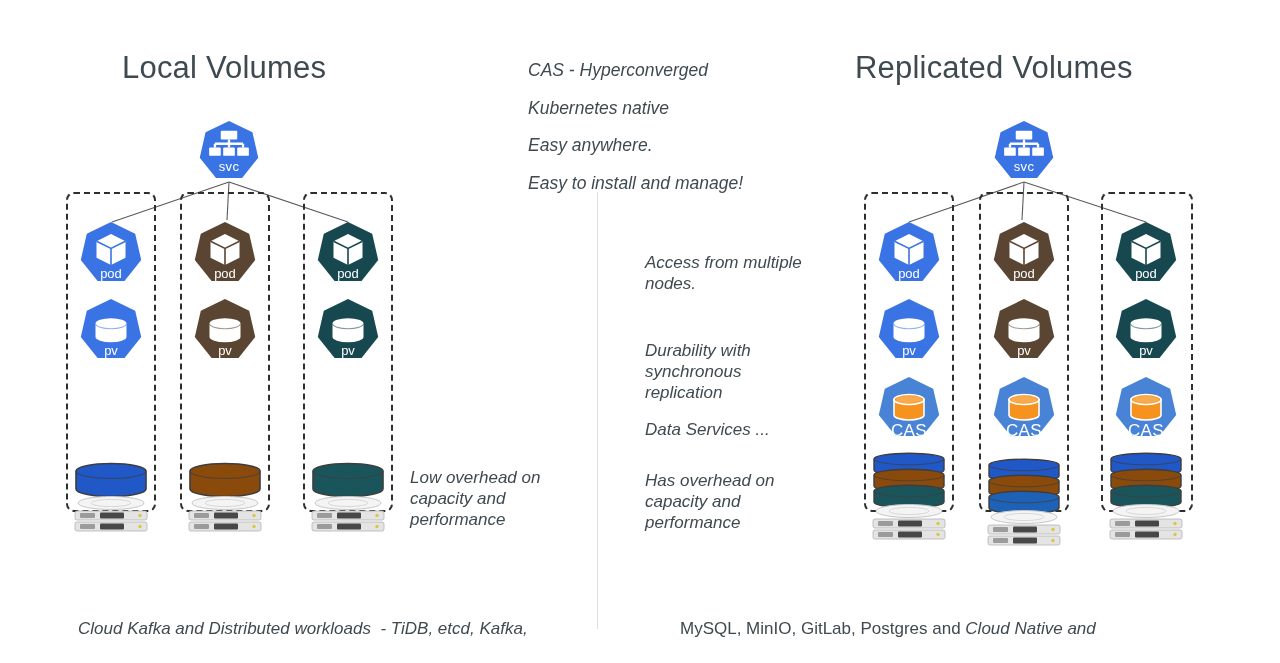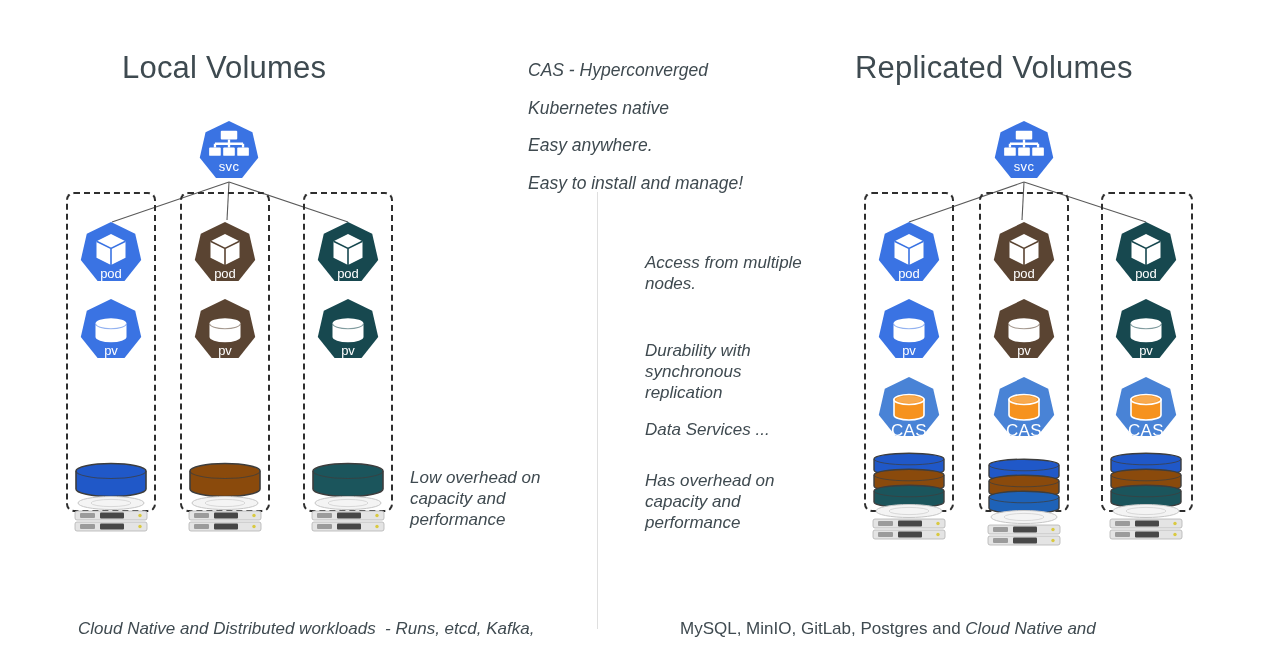--- a/index.html
+++ b/index.html
@@ -105,21 +105,21 @@
 nodes.</div>
   <div class="note" style="left:645px;top:340px;width:220px;">Durability with
 synchronous
 replication</div>
   <div class="note" style="left:645px;top:419px;width:220px;">Data Services ...</div>
   <div class="note" style="left:645px;top:470px;width:220px;">Has overhead on
 capacity and
 performance</div>
 
   <div class="footer" style="left:78px;top:574px;width:520px;">
-    <div>Cloud Native and Distributed workloads  - Runs, etcd, Kafka,</div>
+    <div>Cloud Kafka and Distributed workloads  - TiDB, etcd, Kafka,</div>
     
   </div>
   <div class="footer" style="left:680px;top:574px;width:520px;">
     <div><span class="rm">MySQL, MinIO, GitLab, Postgres and </span><span>Cloud Native and</span></div>
     
   </div>
 
   <div class="dash-box" style="left:66px;width:90px;"></div>
   <div class="dash-box" style="left:180px;width:90px;"></div>
   <div class="dash-box" style="left:303px;width:90px;"></div>

